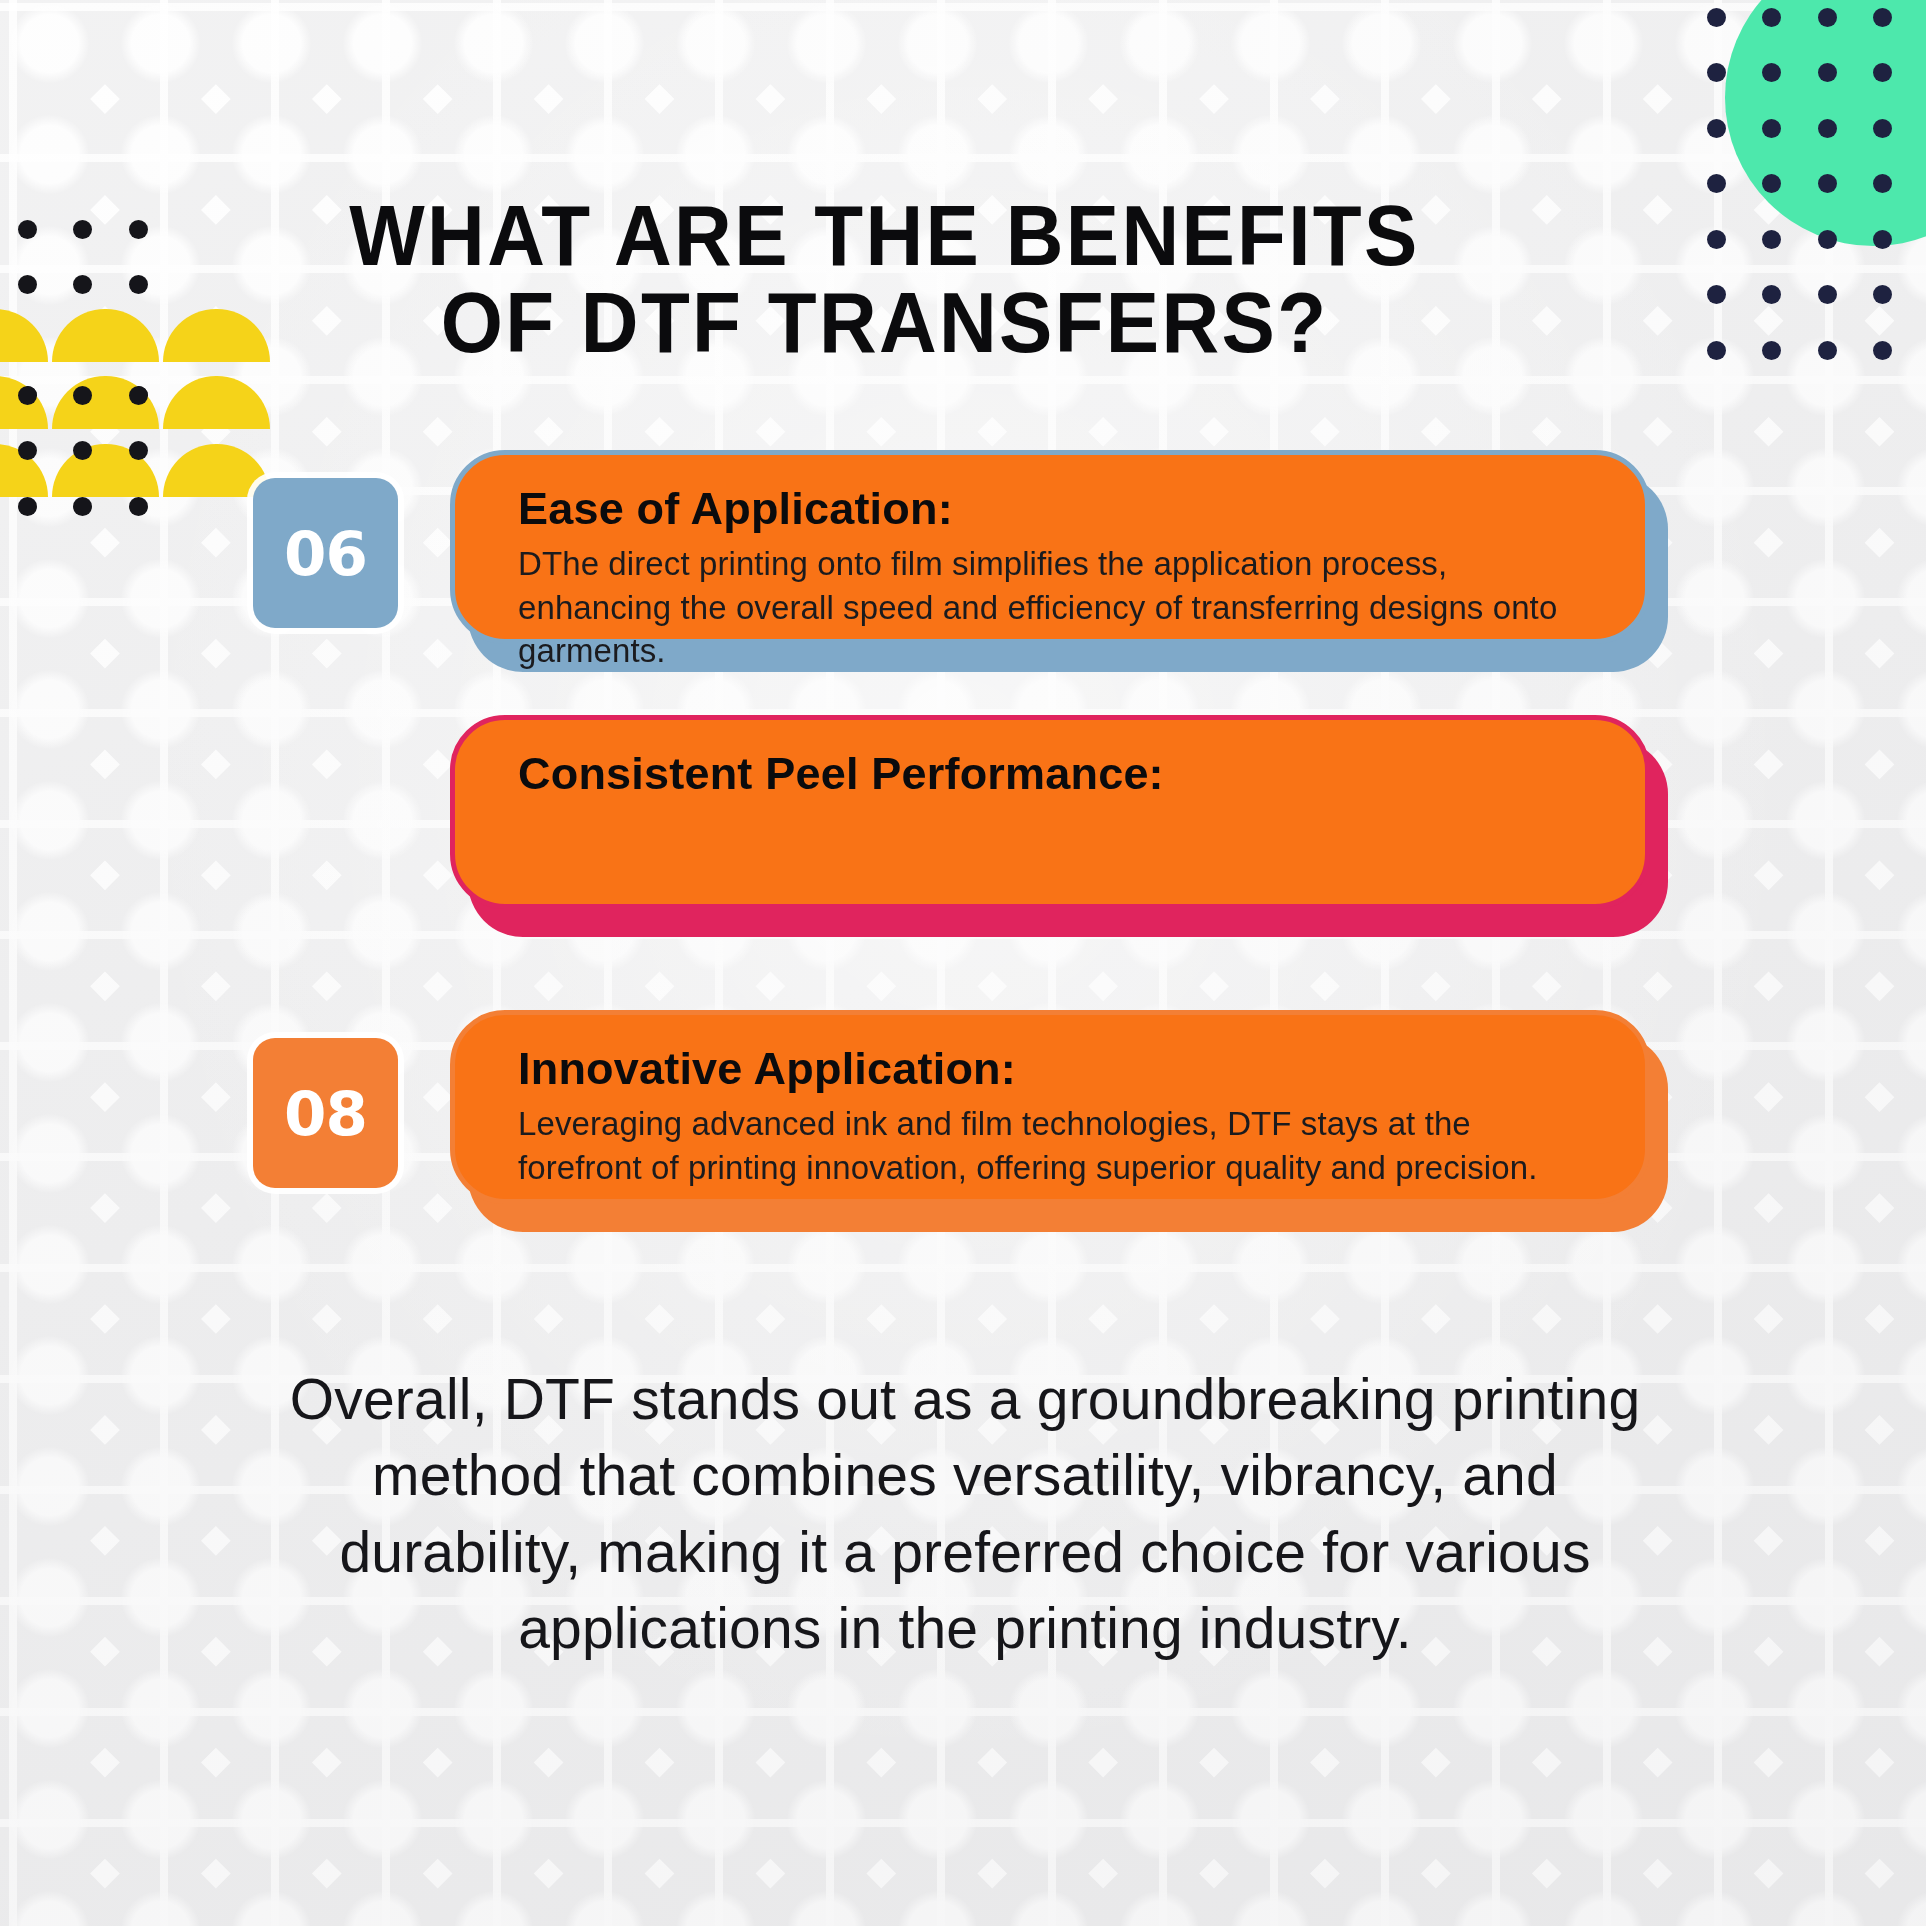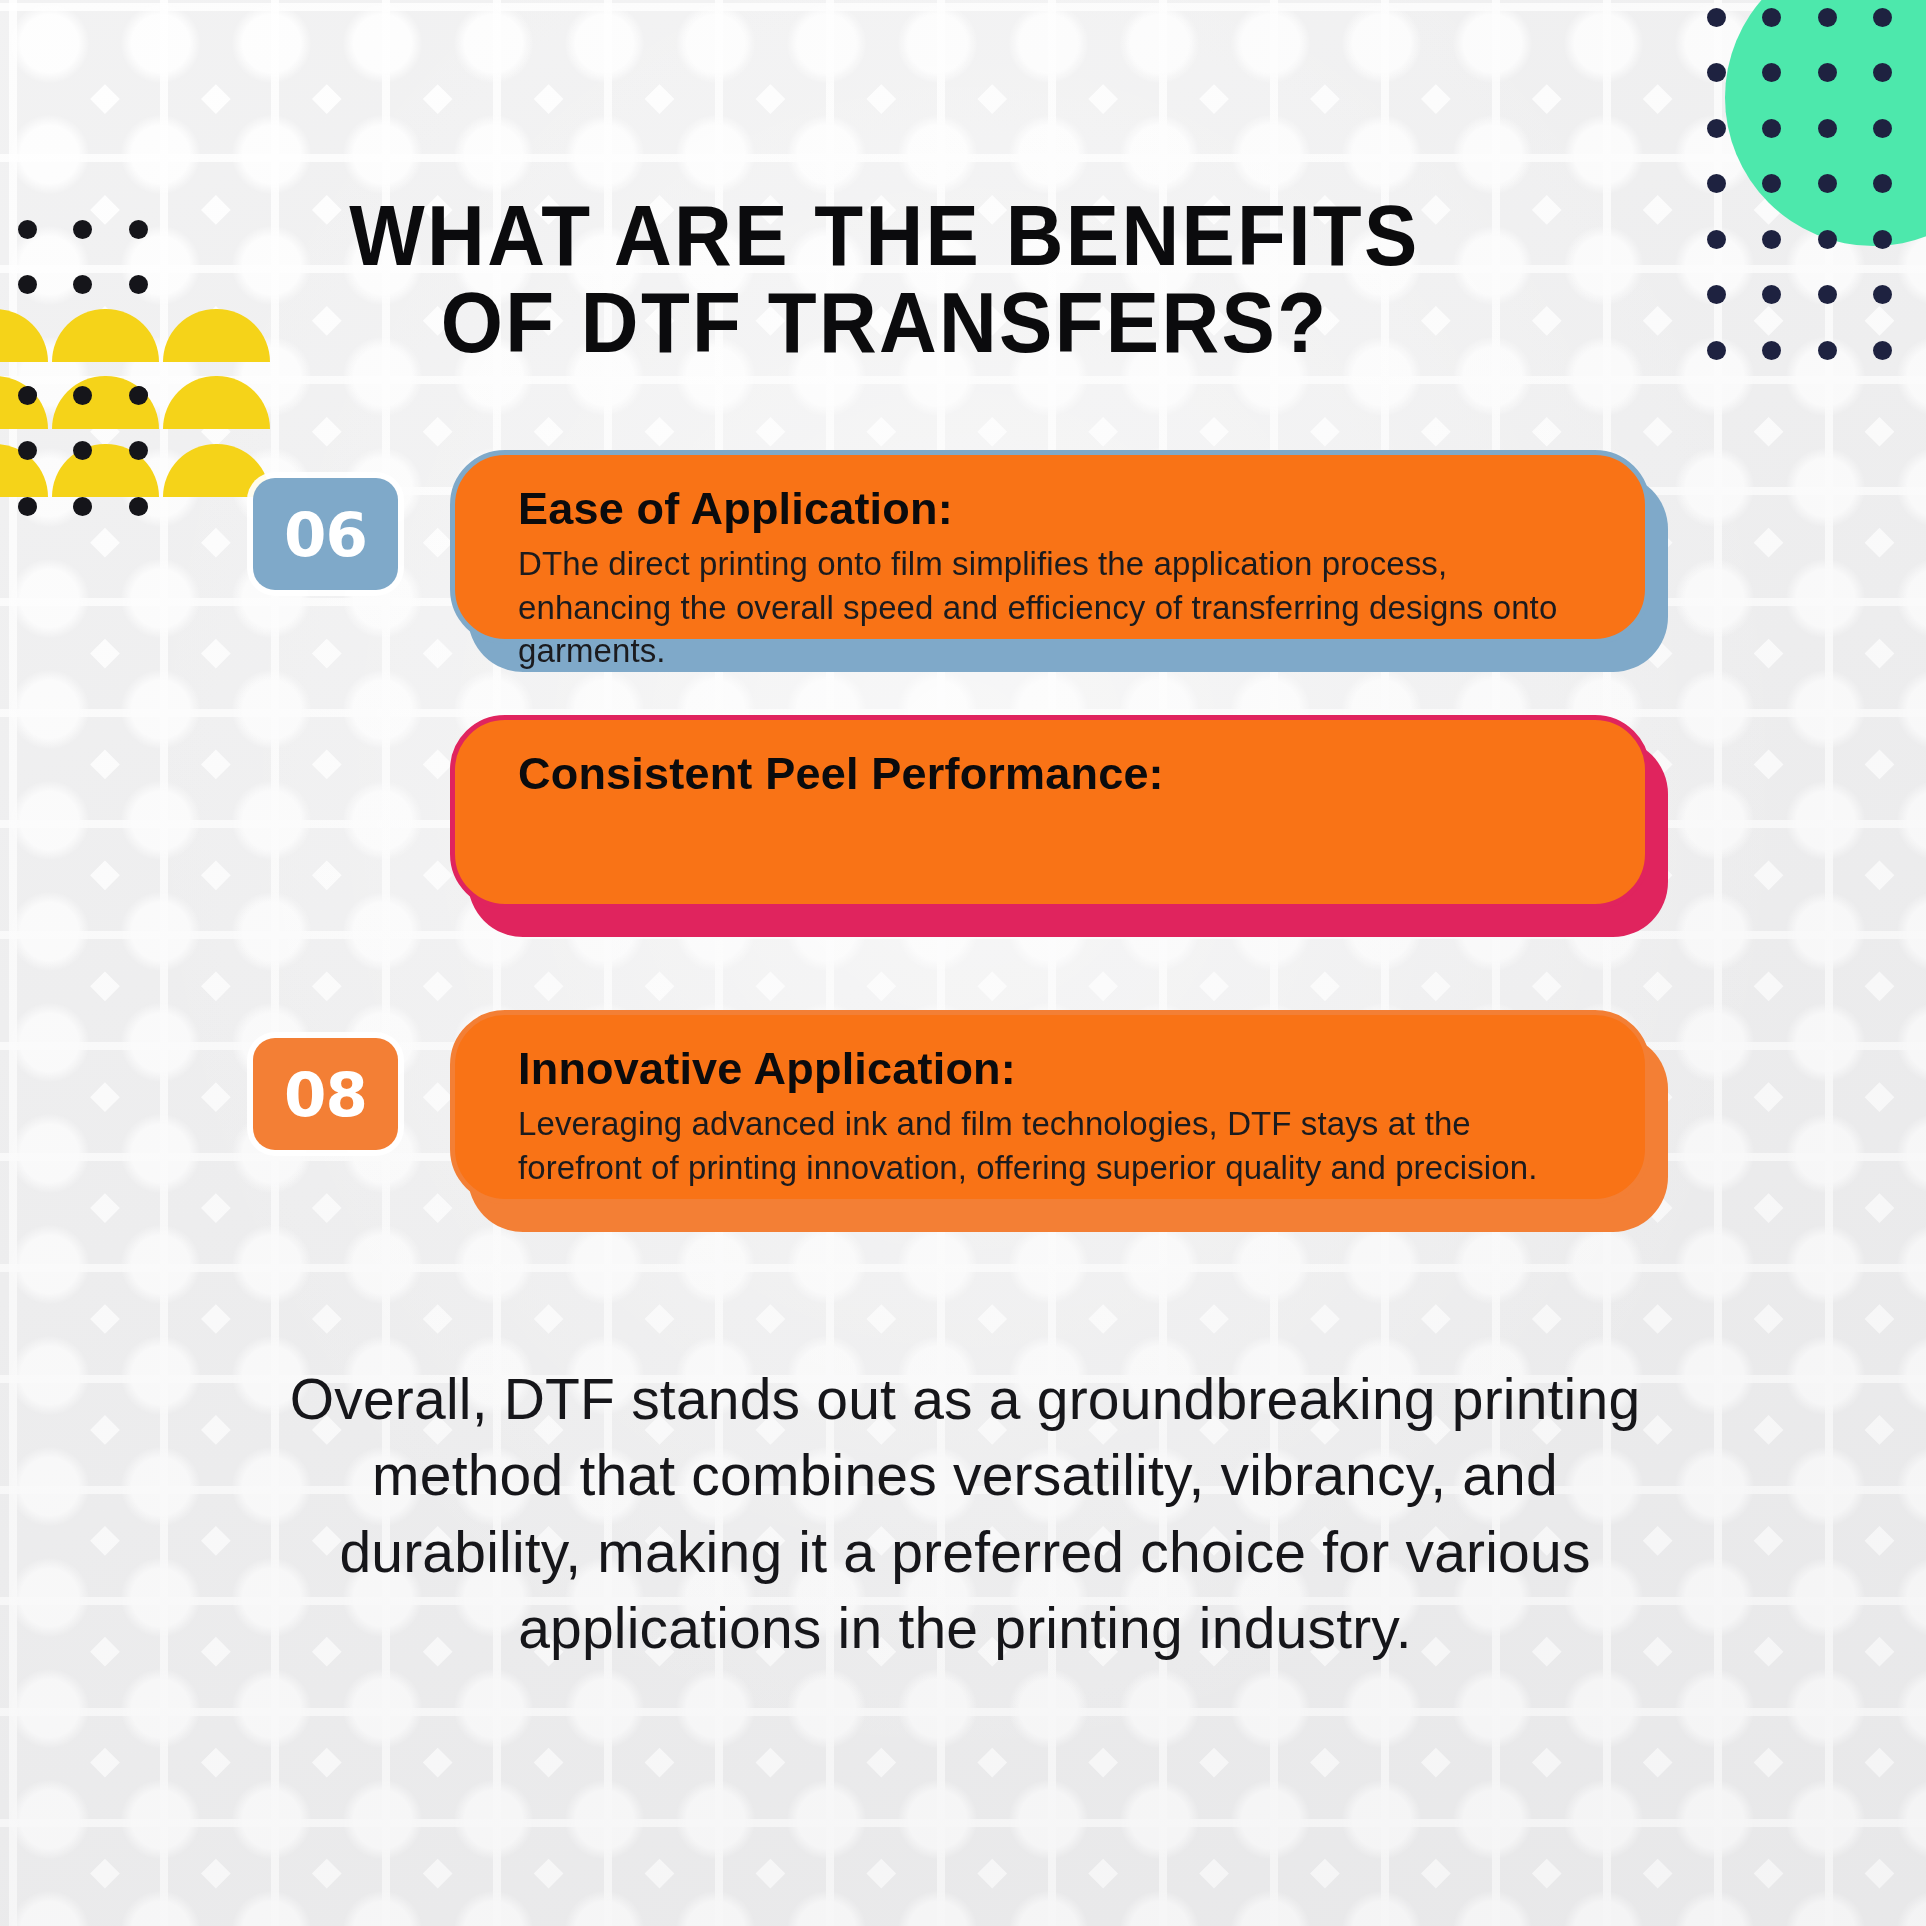--- a/index.html
+++ b/index.html
@@ -89,21 +89,21 @@
   }
 
   
   .row { position:absolute; left:0; width:1927px; height:208px; }
   #row-06 { top:450px; }
   #row-07 { top:715px; }
   #row-08 { top:1010px; }
 
   .badge {
     position:absolute; left:253px; top:28px;
-    width:145px; height:112px;
+    width:145px; height:150px;
     border-radius:22px;
     display:flex; align-items:center; justify-content:center;
     font-family:"DejaVu Sans", sans-serif;
     font-weight:bold;
     font-size:61px;
     color:#ffffff;
     letter-spacing:-1px;
     box-shadow:0 0 0 6px rgba(255,255,255,.92);
     z-index:3;
   }

